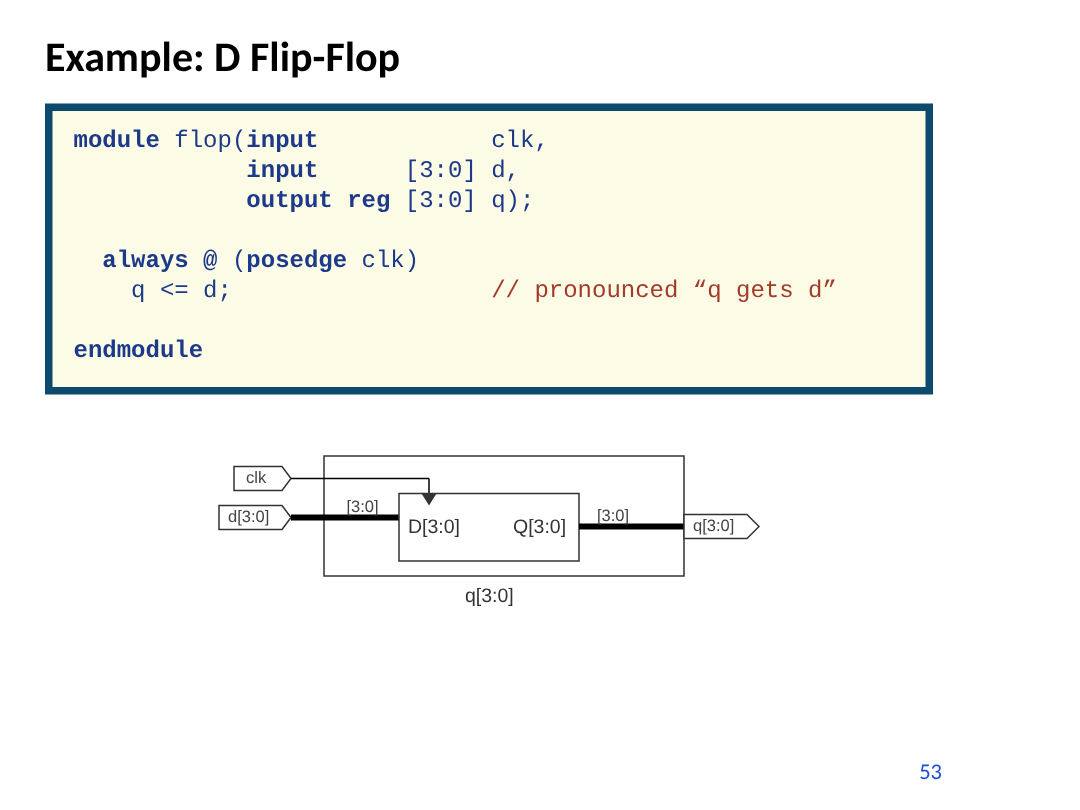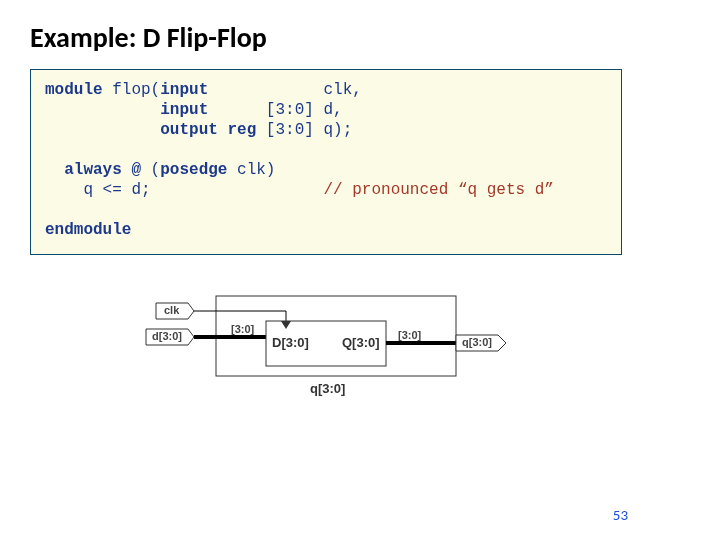--- a/index.html
+++ b/index.html
@@ -18,36 +18,35 @@
     height: 540px;
     position: relative;
   }
   .title {
     font-size: 28px;
     font-weight: bold;
     color: #000;
     margin: 0 0 14px 0;
   }
   .codebox {
-    border: 1px solid #0c4a6e;
+    border: 5px solid #0c4a6e;
     background: #fcfbe6;
     padding: 10px 14px 14px 14px;
     font-family: Consolas, "Courier New", monospace;
     font-size: 16px;
     line-height: 1.25;
     white-space: pre;
     color: #1d3a8a;
   }
   .kw { font-weight: bold; }
   .comment { color: #a33a2a; }
   .diagram {
     margin: 36px auto 3px auto;
     width: 380px;
     position: relative;
-    font-weight: bold;
   }
   .diagram svg { display: block; }
   .dlabel {
     font-family: Arial, sans-serif;
     font-size: 11px;
     fill: #444;
   }
   .dlabel-big {
     font-family: Arial, sans-serif;
     font-size: 13px;

